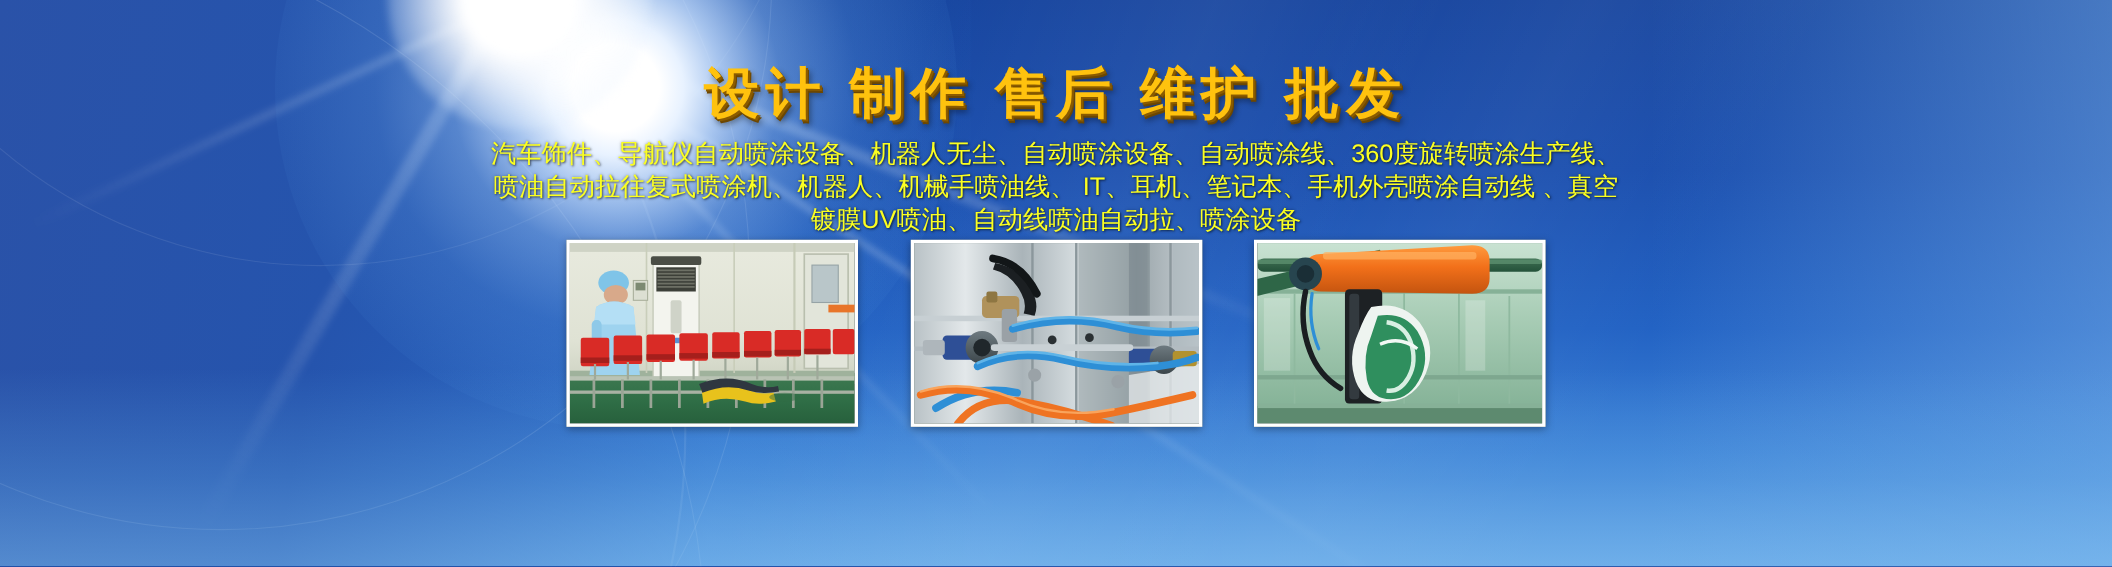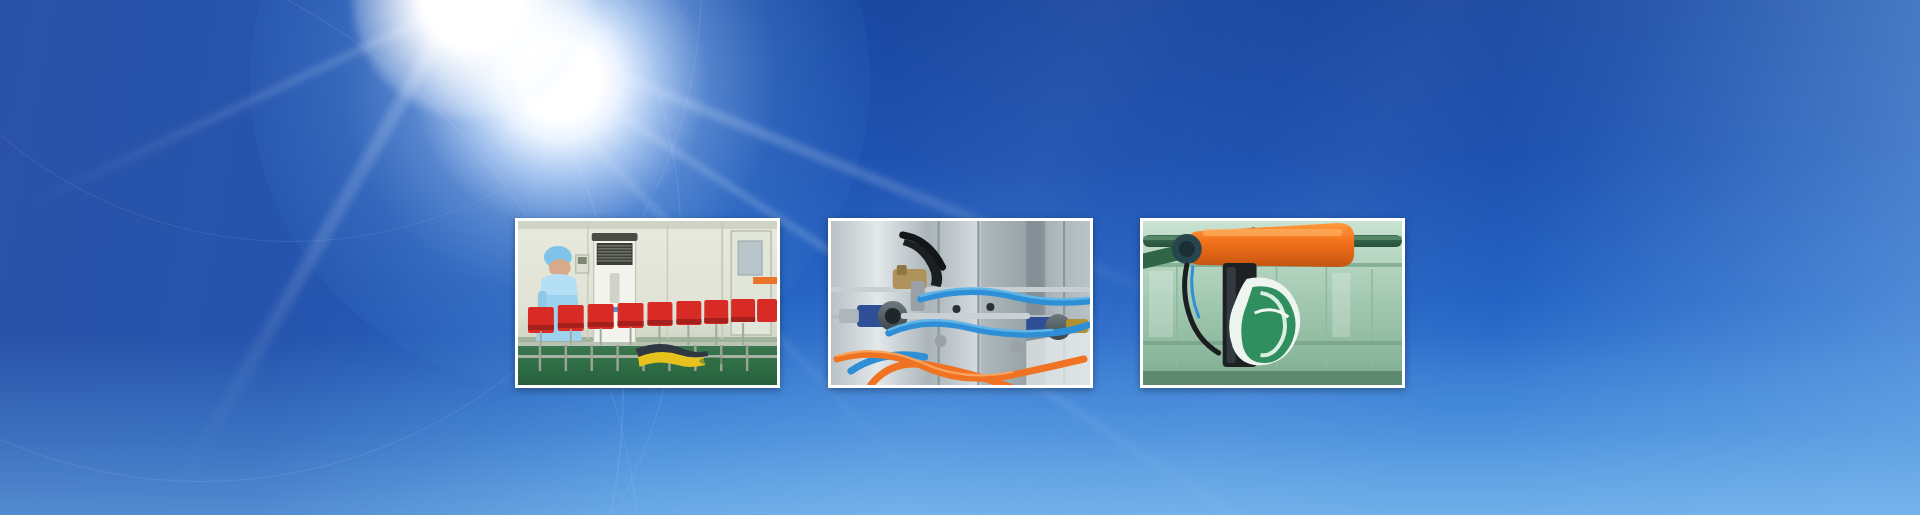--- a/index.html
+++ b/index.html
@@ -152,21 +152,23 @@
   <div class="ray" style="left:455px; top:10px; width:470px; height:8px; transform:rotate(155deg); background:linear-gradient(to right, rgba(255,255,255,0.25), rgba(255,255,255,0));"></div>
 
   <div class="sun-glow"></div>
   <div class="sun-core"></div>
 
   <div class="right-glow"></div>
   <div class="bottom-glow"></div>
 
   <div class="content">
 
-
+    <div class="headline">设计  制作  售后  维护  批发</div>
+
+    <div class="subtitle">汽车饰件、导航仪自动喷涂设备、机器人无尘、自动喷涂设备、自动喷涂线、360度旋转喷涂生产线、喷油自动拉往复式喷涂机、机器人、机械手喷油线、 IT、耳机、笔记本、手机外壳喷涂自动线 、真空镀膜UV喷油、自动线喷油自动拉、喷涂设备</div>
 
     <div class="photos">
 
       <div class="photo">
         <svg viewBox="0 0 260 164" preserveAspectRatio="none">
           <defs>
             <linearGradient id="wall1" x1="0" y1="0" x2="0" y2="1">
               <stop offset="0%" stop-color="#e8eade"></stop>
               <stop offset="70%" stop-color="#dfe2d4"></stop>
               <stop offset="100%" stop-color="#cdd2c2"></stop>

